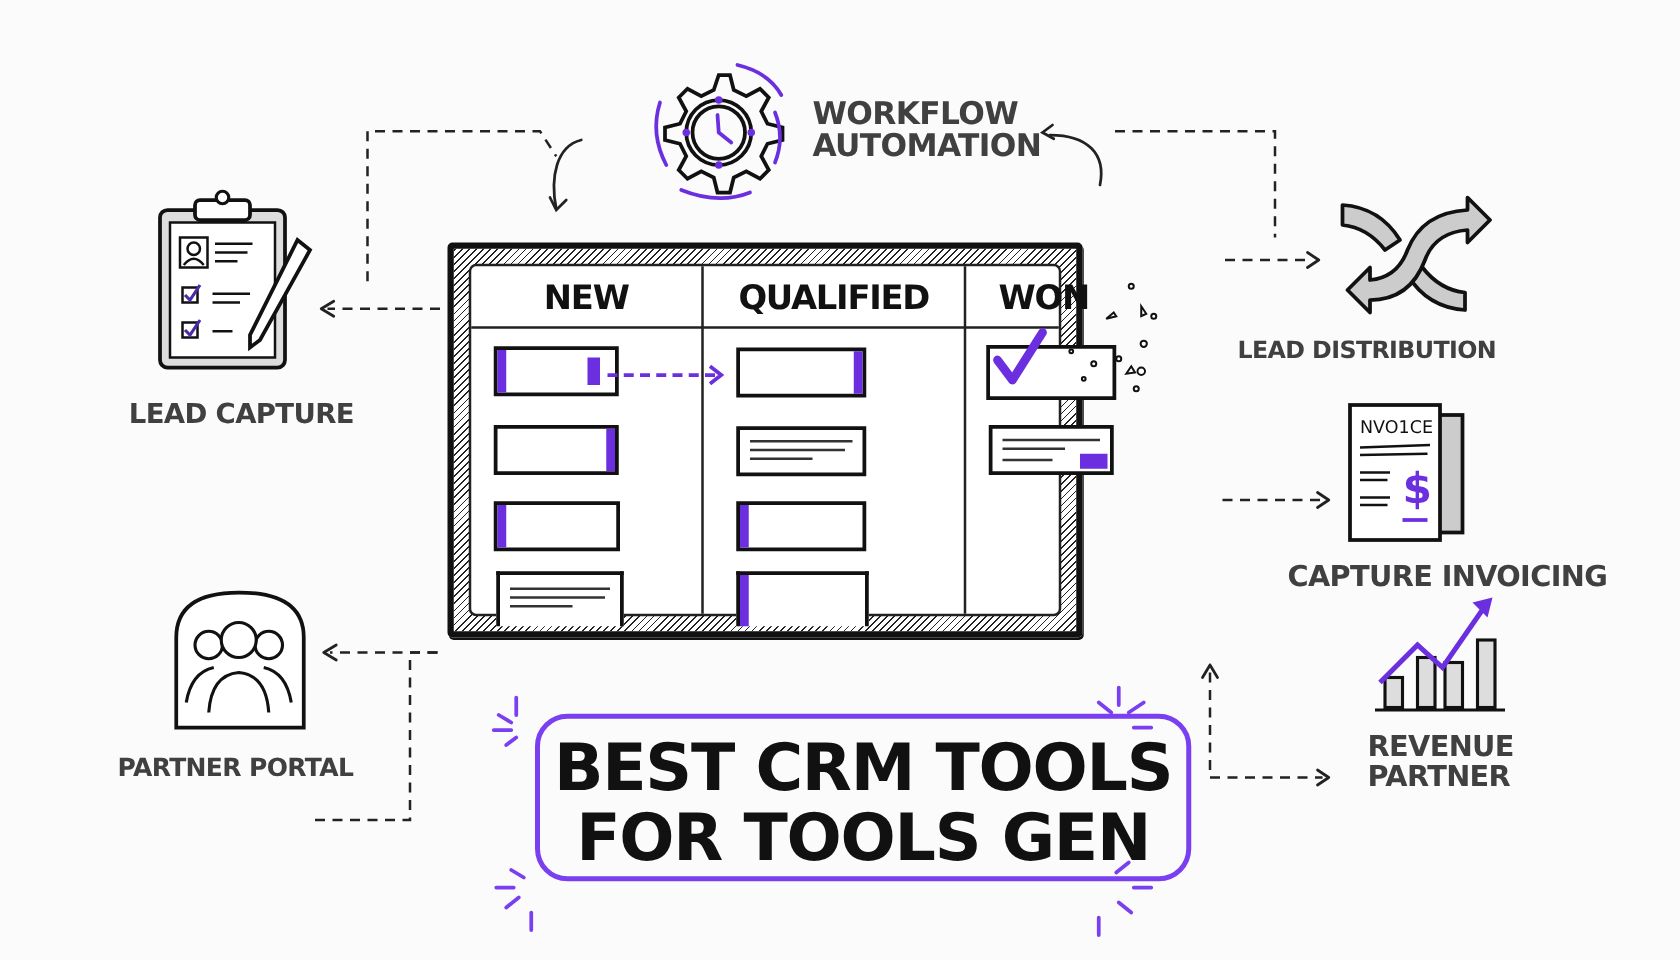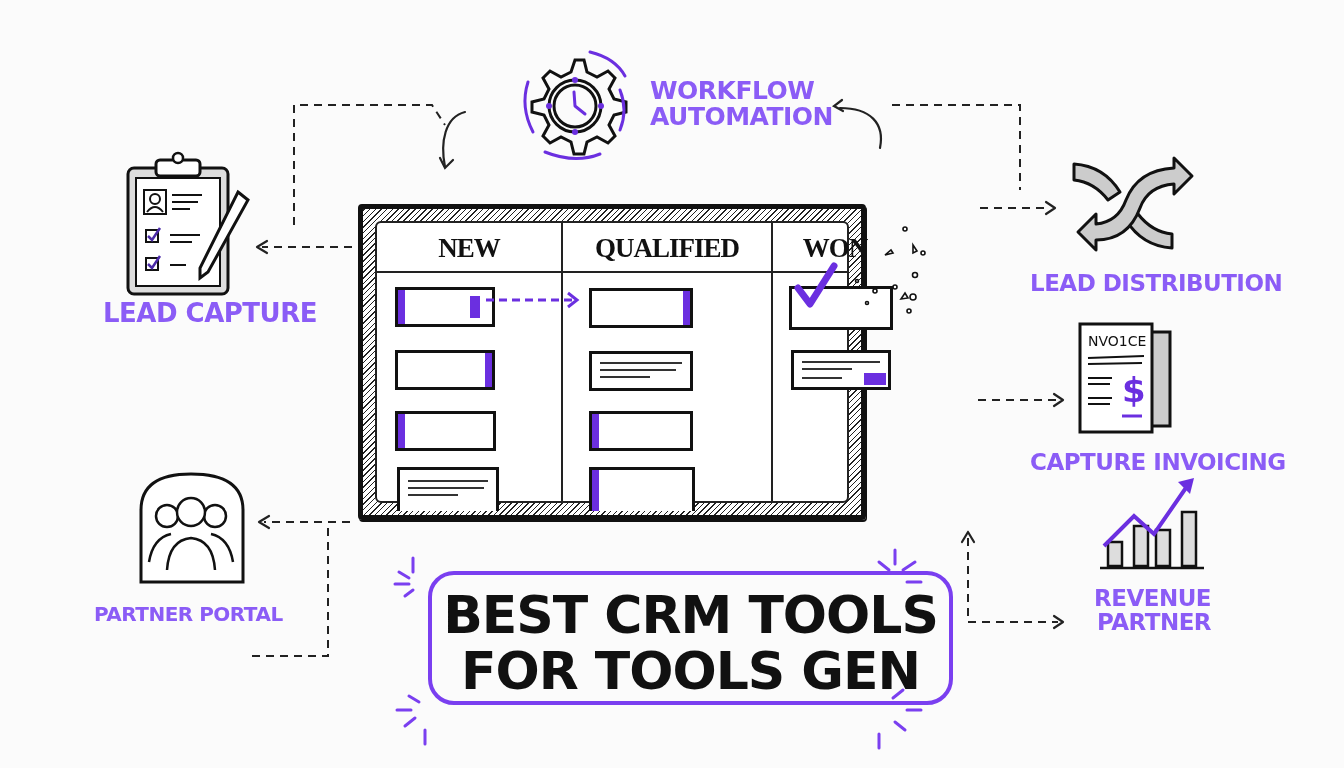--- a/index.html
+++ b/index.html
@@ -1,23 +1,23 @@
 <!DOCTYPE html>
 <html><head>
 <meta charset="utf-8">
 <style>
   html, body { margin:0; padding:0; }
   body { width:1344px; height:768px; background:#fbfbfb; position:relative; overflow:hidden;
          font-family:"DejaVu Sans", sans-serif; color:#111; }
-  .label { position:absolute; font-family:"DejaVu Sans", sans-serif; font-weight:bold; color:#8b5cf6;
+  .label { position:absolute; font-family:"DejaVu Sans", sans-serif; font-weight:bold; color:#404040;
            letter-spacing:-0.5px; white-space:nowrap; line-height:1.05; }
   svg { position:absolute; overflow:visible; }
-  .board { position:absolute; left:358px; top:204px; width:508px; height:316px;
+  .board { position:absolute; left:358px; top:194px; width:508px; height:316px;
            border:5px solid #111; border-radius:4px; box-sizing:border-box;
-           background:repeating-linear-gradient(-45deg,#fff 0 3px,#222 3px 4px); box-shadow:1px 2px 0 #111;font-family:Liberation Serif, serif; }
+           background:repeating-linear-gradient(-45deg,#fff 0 3px,#222 3px 4px); box-shadow:1px 2px 0 #111; }
   .board-inner { position:absolute; left:12px; top:12px; right:12px; bottom:12px; background:#fff;
                  border:2px solid #222; border-radius:6px; }
   .col { position:absolute; top:0; bottom:0; }
   .col-head { position:absolute; top:10px; left:0; right:0; text-align:center; font-weight:bold;
               font-size:27px; letter-spacing:-1px; }
   .head-line { position:absolute; left:0; right:0; top:48px; border-top:2px solid #222; }
   .col-div { position:absolute; top:0; bottom:0; border-left:2px solid #222; }
   .card { position:absolute; height:40px; border:3px solid #111; background:#fff; box-sizing:border-box; }
   .accent-l { position:absolute; left:0; top:0; bottom:0; width:7px; background:#6b2fe0; }
   .accent-r { position:absolute; right:0; top:0; bottom:0; width:7px; background:#6b2fe0; }
@@ -104,32 +104,32 @@
         <line x1="52" y1="59" x2="70" y2="59"></line>
       <line x1="50" y1="85" x2="80" y2="85"></line>
         <line x1="50" y1="92" x2="72" y2="92"></line>
         <line x1="50" y1="115" x2="66" y2="115"></line>
       </g>
     <rect x="26" y="80" width="12" height="12" fill="#fff" stroke="#111" stroke-width="2"></rect>
     <rect x="26" y="108" width="12" height="12" fill="#fff" stroke="#111" stroke-width="2"></rect>
     <path d="M28,86 l4,4 l8,-12 M28,114 l4,4 l8,-12" fill="none" stroke="#4b2ba8" stroke-width="2.5"></path>
     <path d="M118,42 l10,8 l-40,72 l-8,6 l0,-10 z" fill="#fff" stroke="#111" stroke-width="3"></path>
   </svg>
-  <div class="label" style="left:103px;top:300px;font-size:26px">LEAD CAPTURE</div>
+  <div class="label" style="left:103px;top:320px;font-size:22px">LEAD CAPTURE</div>
 </div>
 
 <div>
   <svg width="130" height="100" style="left:1068px;top:152px">
     <g fill="#ccc" stroke="#111" stroke-width="3" stroke-linejoin="round">
       <path d="M6,12 q30,2 46,28 l-12,8 q-14,-18 -34,-20 z"></path>
       <path d="M70,62 q14,18 34,20 l0,14 q-30,-2 -46,-28 z"></path>
       <path d="M10,80 l18,-18 l0,10 q22,-2 30,-24 q12,-30 48,-32 l0,-10 l18,18 l-18,18 l0,-10 q-26,2 -34,24 q-12,32 -44,32 l0,10 z"></path>
     </g>
   </svg>
-  <div class="label" style="left:1030px;top:271px;font-size:23px">LEAD DISTRIBUTION</div>
+  <div class="label" style="left:990px;top:271px;font-size:19px">LEAD DISTRIBUTION</div>
 </div>
 
 <div>
   <svg width="110" height="115" style="left:1076px;top:318px">
     <rect x="70" y="14" width="24" height="94" fill="#ccc" stroke="#111" stroke-width="3"></rect>
     <rect x="4" y="6" width="72" height="108" fill="#fff" stroke="#111" stroke-width="3"></rect>
     <text x="12" y="28" font-family="DejaVu Sans, sans-serif" font-size="14" fill="#111">NVO1CE</text>
     <g stroke="#111" stroke-width="2">
         <line x1="12" y1="40" x2="68" y2="38"></line>
         <line x1="12" y1="46" x2="66" y2="45"></line>
@@ -149,21 +149,21 @@
     <g fill="#ddd" stroke="#111" stroke-width="2.5">
       <rect x="10" y="66" width="14" height="24"></rect>
         <rect x="36" y="50" width="14" height="40"></rect>
       <rect x="58" y="54" width="14" height="36"></rect>
         <rect x="84" y="36" width="14" height="54"></rect>
     </g>
     <line x1="2" y1="92" x2="106" y2="92" stroke="#111" stroke-width="2.5"></line>
     <path d="M6,70 L36,40 L56,58 L92,6" fill="none" stroke="#6b2fe0" stroke-width="4"></path>
     <path d="M80,6 L96,2 L92,18 z" fill="#6b2fe0"></path>
   </svg>
-  <div class="label" style="left:1094px;top:586px;font-size:23px;text-align:right">
+  <div class="label" style="left:1094px;top:586px;font-size:23px;text-align:left">
     <div>REVENUE</div>
     <div>PARTNER</div>
   </div>
 </div>
 
 <div>
   <svg width="110" height="120" style="left:137px;top:470px">
     <path d="M4,112 L4,40 Q4,4 54,4 Q106,4 106,40 L106,112 Z" fill="#fff" stroke="#111" stroke-width="3"></path>
     <g fill="#fff" stroke="#111" stroke-width="2.5">
       <circle cx="30" cy="46" r="11"></circle>

